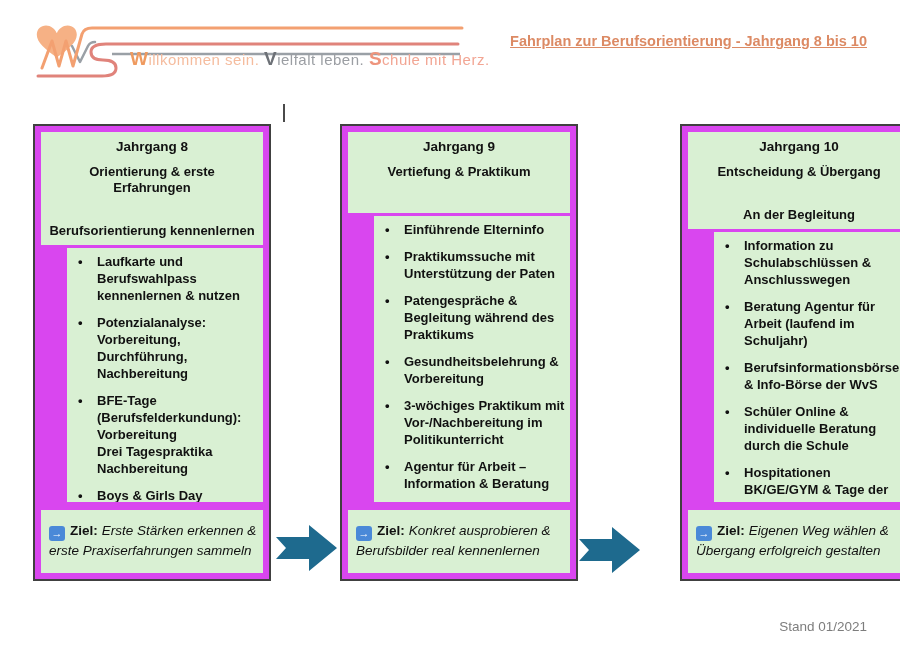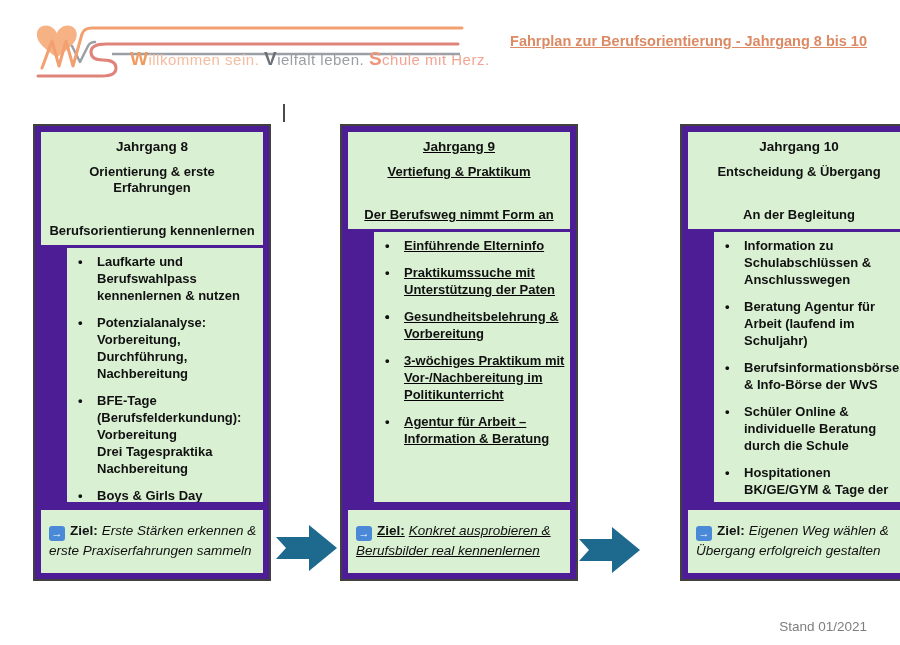--- a/index.html
+++ b/index.html
@@ -15,24 +15,24 @@
   .page-title {
     position:absolute; top:33px; right:33px;
     font-size:14.5px; font-weight:bold; color:var(--accent,#dc8a64);
     text-decoration:underline;
   }
   .cursor-bar { position:absolute; left:283px; top:104px; width:2px; height:18px; background:#4a4a4a; }
 
   
   .column {
     position:absolute; top:124px; width:238px; height:457px;
-    background:#4c1d95; border:2px solid #404040;
+    background:#d946ef; border:2px solid #404040;
     display:flex; flex-direction:column;
   }
-  #col1 { left:33px; } #col2 { left:340px;text-decoration:underline; } #col3 { left:680px; }
+  #col1 { left:33px; } #col2 { left:340px; } #col3 { left:680px; }
 
   .head-block {
     margin:6px 6px 0; background:var(--green,#d9f0d3);
     text-align:center; padding:7px 2px 6px; color:#111; flex-shrink:0;
   }
   .head-title { font-size:13.5px; font-weight:bold; line-height:16px; margin-bottom:9px; }
   .head-sub   { font-size:13px;  font-weight:bold; line-height:16px; margin-bottom:27px; white-space:pre-line; }
   .head-tag   { font-size:13px;  font-weight:bold; line-height:16px; white-space:nowrap; }
 
   .bullets {
@@ -115,30 +115,31 @@
       </ul>
     <div class="ziel">
       <span class="ziel-icon">→</span><span class="ziel-label">Ziel:</span><span class="ziel-text">Erste Stärken erkennen &amp; erste Praxiserfahrungen sammeln</span>
     </div>
   </div>
 
   <div class="column" id="col2">
     <div class="head-block">
       <div class="head-title">Jahrgang 9</div>
       <div class="head-sub">Vertiefung &amp; Praktikum</div>
-      <div class="head-tag">Der Berufsweg nimmt Form an</div>
     </div>
     <ul class="bullets">
 
         <li class="bullet"><span class="dot">•</span><span class="btext">Einführende Elterninfo</span></li>
 
         <li class="bullet"><span class="dot">•</span><span class="btext">Praktikumssuche mit
 Unterstützung der Paten</span></li>
 
-        <li class="bullet"><span class="dot">•</span></li>
+        <li class="bullet"><span class="dot">•</span><span class="btext">Patengespräche &amp;
+Begleitung während des
+Praktikums</span></li>
 
         <li class="bullet"><span class="dot">•</span><span class="btext">Gesundheitsbelehrung &amp;
 Vorbereitung</span></li>
 
         <li class="bullet"><span class="dot">•</span><span class="btext">3-wöchiges Praktikum mit
 Vor-/Nachbereitung im
 Politikunterricht</span></li>
 
         <li class="bullet"><span class="dot">•</span><span class="btext">Agentur für Arbeit –
 Information &amp; Beratung</span></li>

